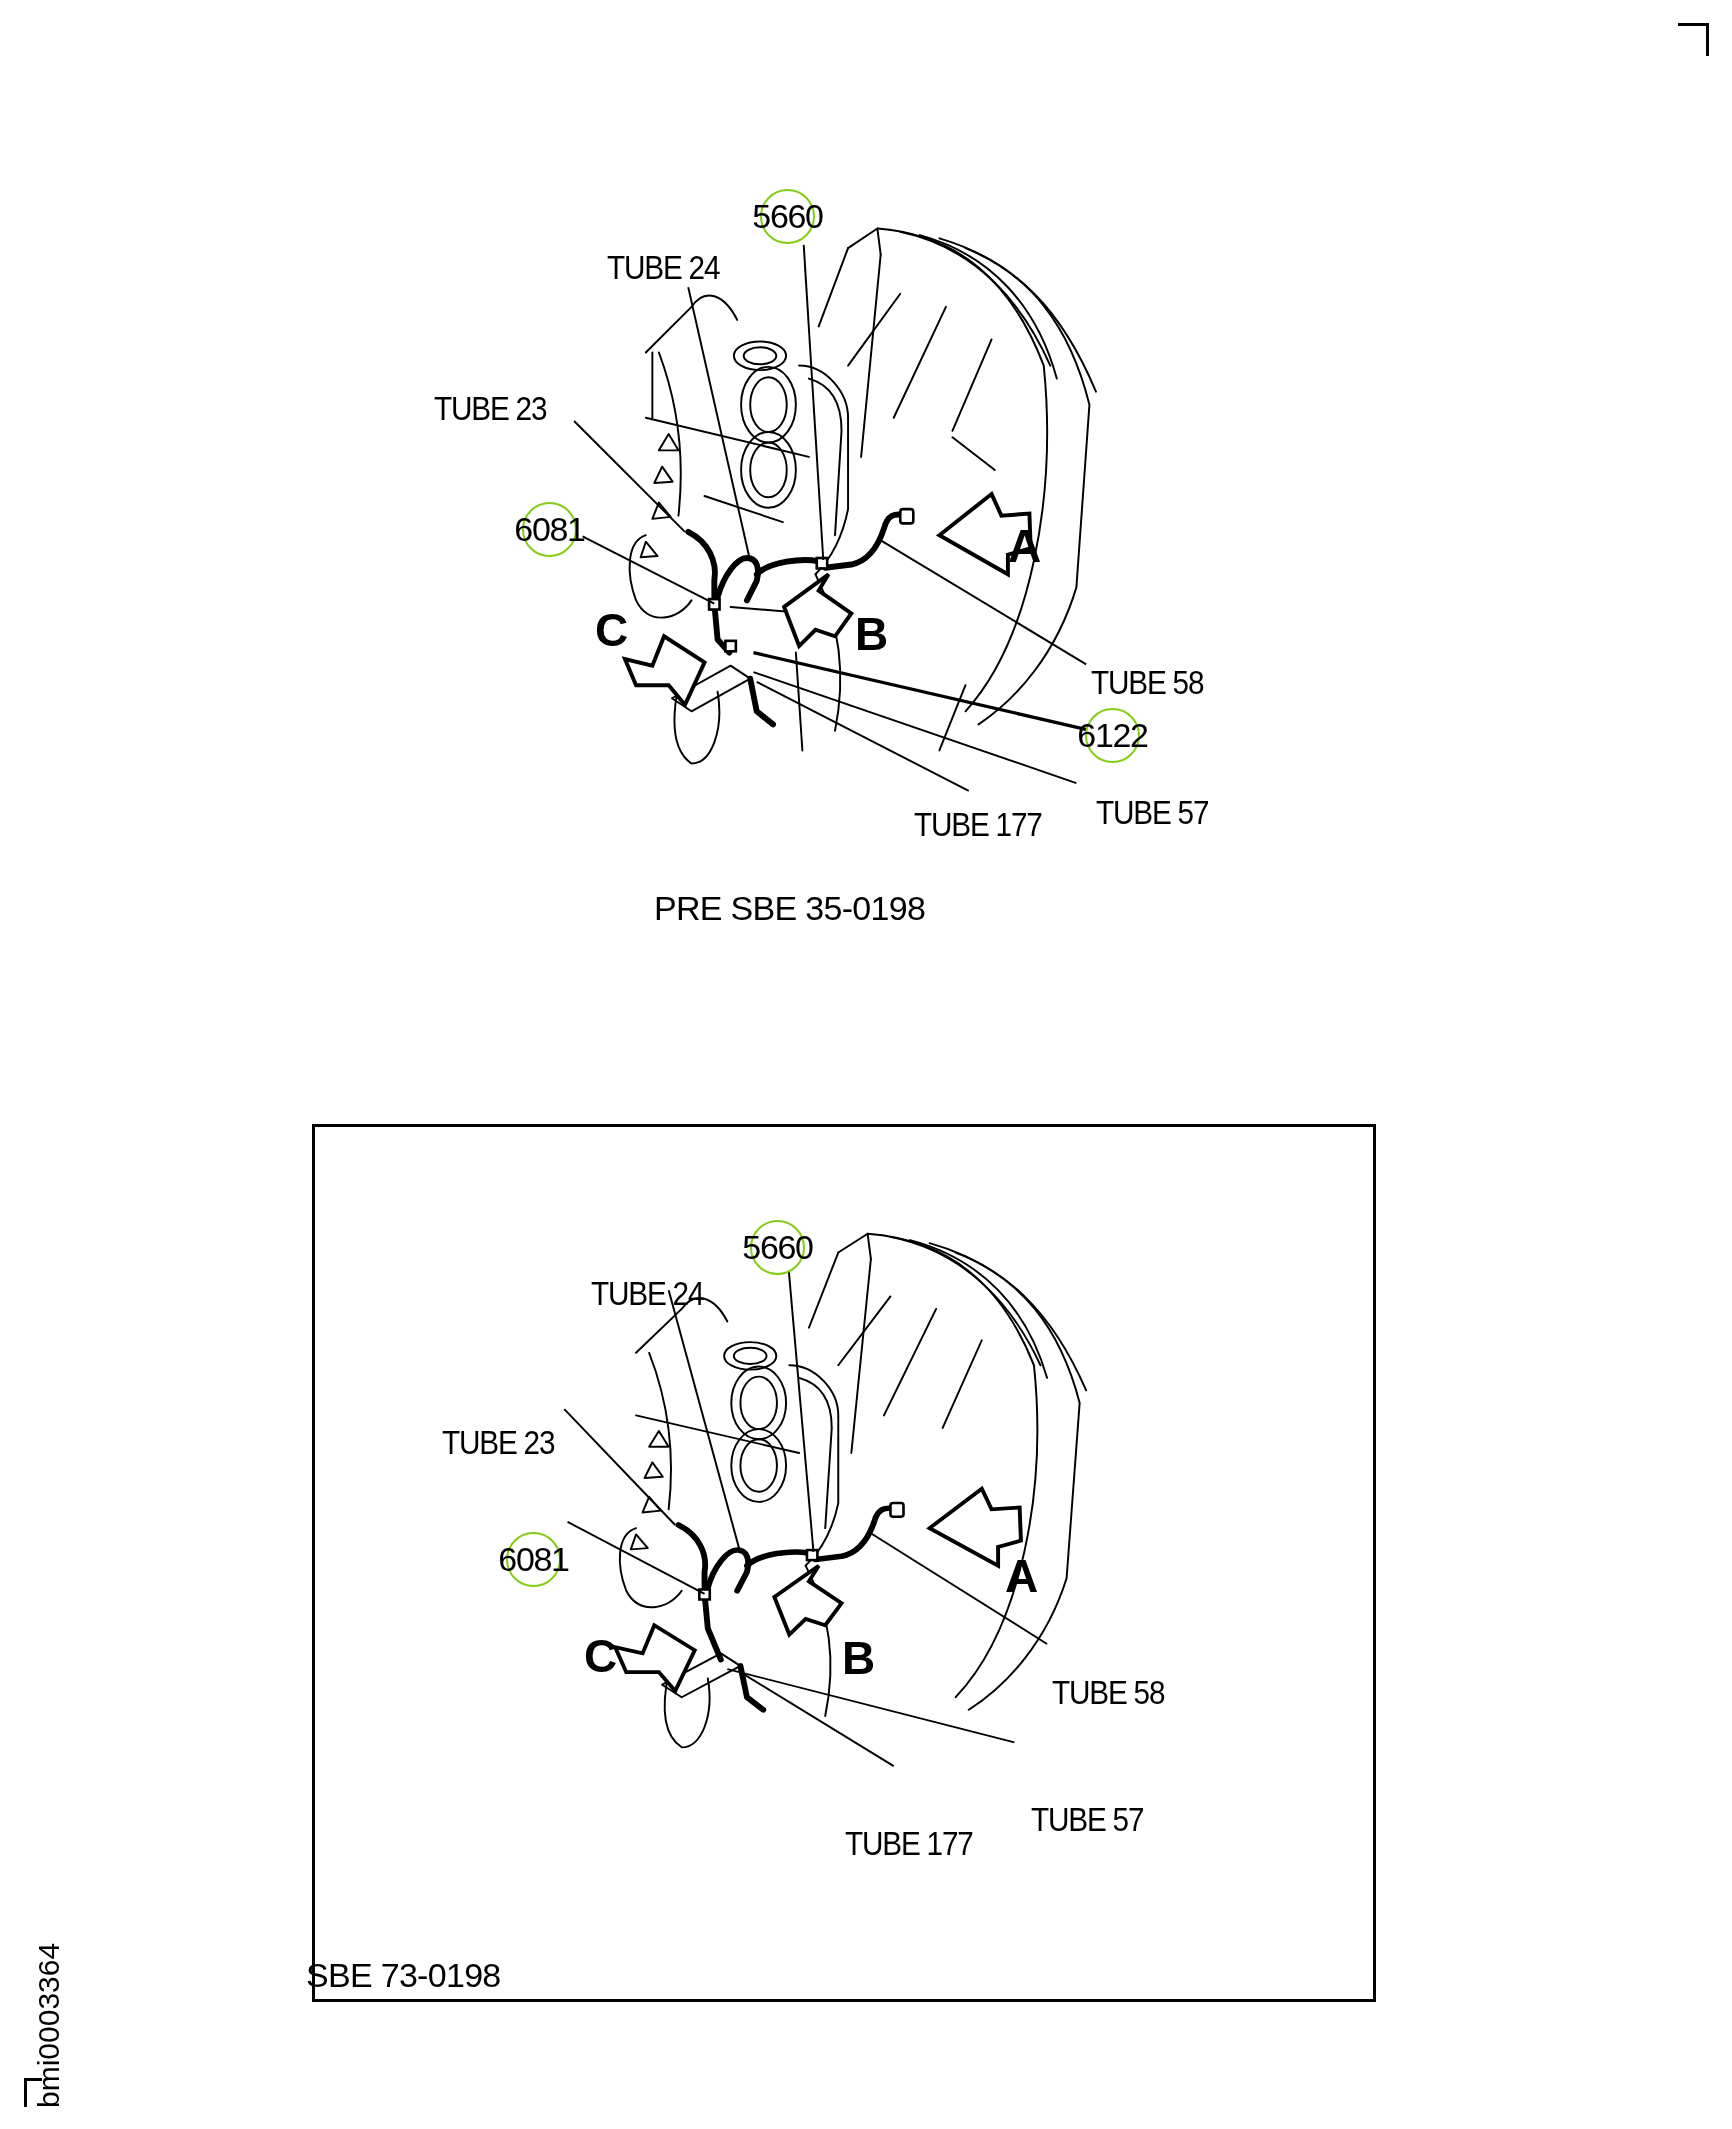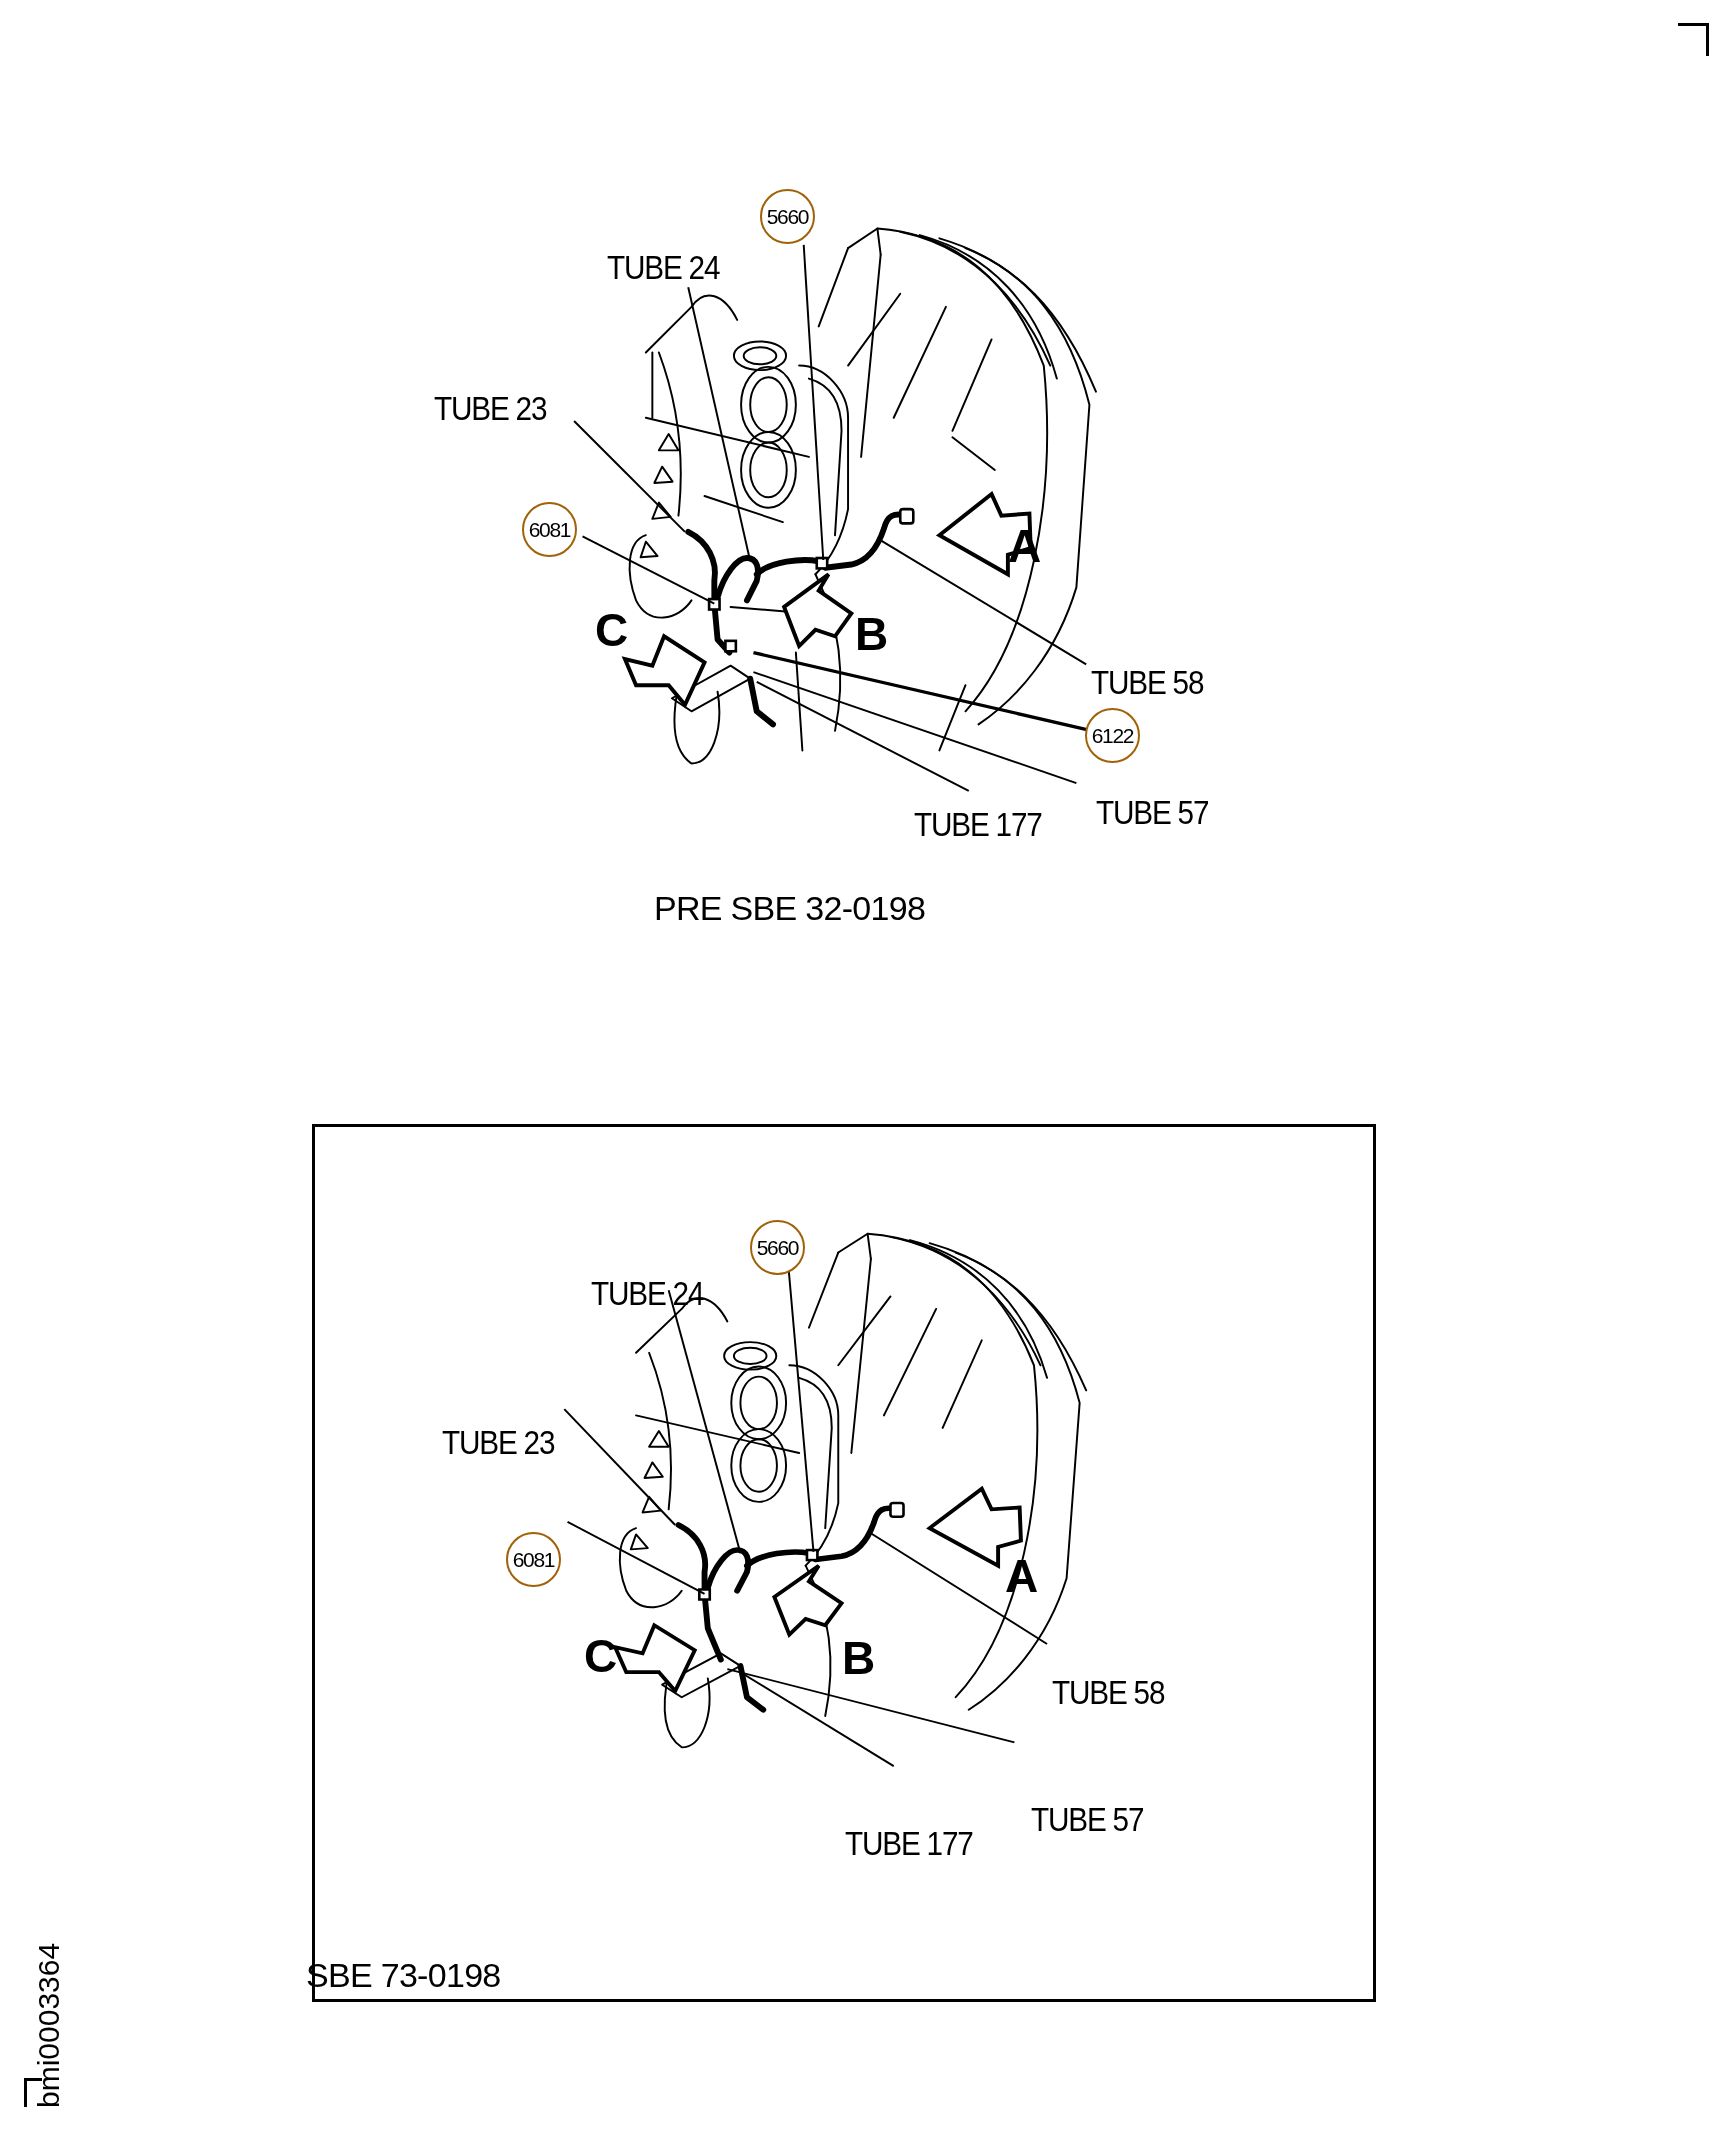--- a/index.html
+++ b/index.html
@@ -1,19 +1,19 @@
 <!DOCTYPE html>
 <html style="font-size:10.4px"><head>
 <meta charset="utf-8">
 <style>
   html, body { margin:0; padding:0; background:#ffffff; }
   body { width:1732px; height:2129px; position:relative; overflow:hidden; font-family:"Liberation Sans", sans-serif; color:#000; }
   .lbl { position:absolute; font-family:"Liberation Sans", sans-serif; font-size:33px; letter-spacing:-1.3px; white-space:nowrap; color:#000; line-height:1; transform:scaleX(0.9); transform-origin:left top; }
   .big { font-size:46px; font-weight:bold; letter-spacing:0; transform:none; }
-  .circ { position:absolute; width:55px; height:55px; border:2px solid #a16207; border-radius:50%; box-sizing:border-box; display:flex; align-items:center; justify-content:center; font-size:21px; letter-spacing:-1.3px; background:#fff; }
+  .circ { position:absolute; width:55px; height:55px; border:2px solid #84cc16; border-radius:50%; box-sizing:border-box; display:flex; align-items:center; justify-content:center; font-size:34px; letter-spacing:-1.3px; background:#fff; }
   .caption { position:absolute; font-size:34px; letter-spacing:-0.7px; white-space:nowrap; line-height:1; }
   .frame { position:absolute; left:312px; top:1124px; width:1064px; height:878px; border:3.9px solid #000; box-sizing:border-box; }
   .corner-tr { position:absolute; left:1678px; top:23px; width:31px; height:33px; border-top:3.9px solid #000; border-right:3.9px solid #000; box-sizing:border-box; }
   .side-id { position:absolute; left:25px; top:2104px; transform:rotate(-90deg); transform-origin:left top; font-size:30px; white-space:nowrap; line-height:1; }
   .side-corner { position:absolute; left:23.5px; top:2075px; width:33px; height:33px; border-left:3.9px solid #000; border-bottom:3.9px solid #000; box-sizing:border-box; transform:rotate(0deg); }
   svg { position:absolute; left:0; top:0; }
 </style>
 </head>
 <body>
 
@@ -108,21 +108,21 @@
   <div class="lbl" style="left:607px;top:251px;">TUBE 24</div>
   <div class="lbl" style="left:434px;top:392px;">TUBE 23</div>
   <div class="lbl" style="left:1091px;top:666px;">TUBE 58</div>
   <div class="lbl" style="left:1096px;top:796px;">TUBE 57</div>
   <div class="lbl" style="left:914px;top:808px;">TUBE 177</div>
 
   <div class="lbl big" style="left:1008px;top:523px;">A</div>
   <div class="lbl big" style="left:855px;top:611px;">B</div>
   <div class="lbl big" style="left:595px;top:607px;">C</div>
 
-  <div class="caption" style="left:654px;top:891px;">PRE SBE 32-0198</div>
+  <div class="caption" style="left:654px;top:891px;">PRE SBE 35-0198</div>
 </div>
 
 <div class="frame"></div>
 <div>
   <svg width="1732" height="2129" viewBox="0 0 2655 3263">
     <g transform="translate(-15,1555) scale(1,0.96)">
       <g fill="none" stroke="#000" stroke-width="3" stroke-linecap="round" stroke-linejoin="round">
         <path d="M1300 380 L1345 350 L1350 390"></path>
         <path d="M1300 380 L1255 500"></path>
         <path d="M1345 350 C1470 360 1550 430 1600 560 C1620 760 1580 980 1480 1090"></path>

